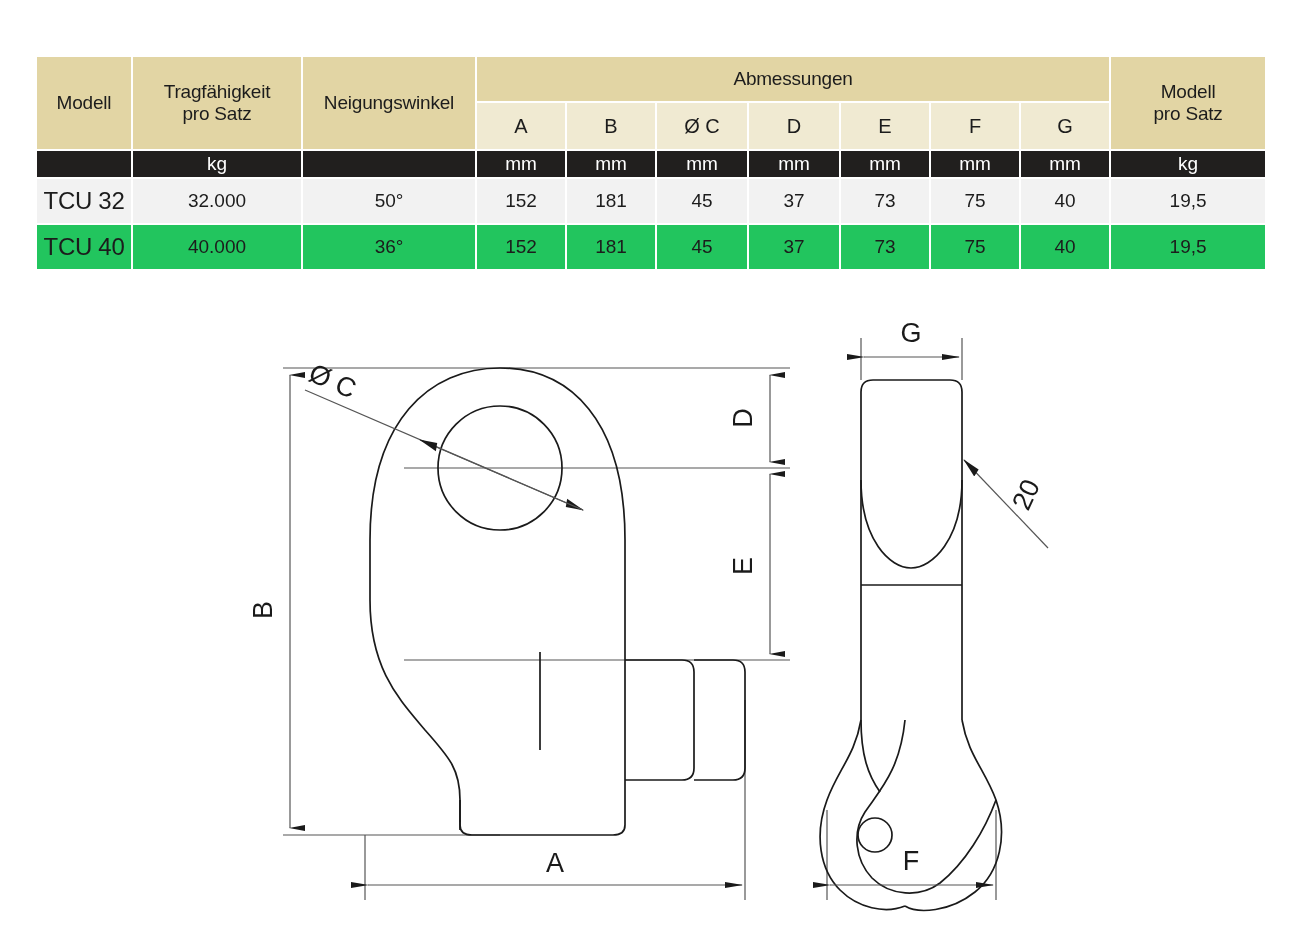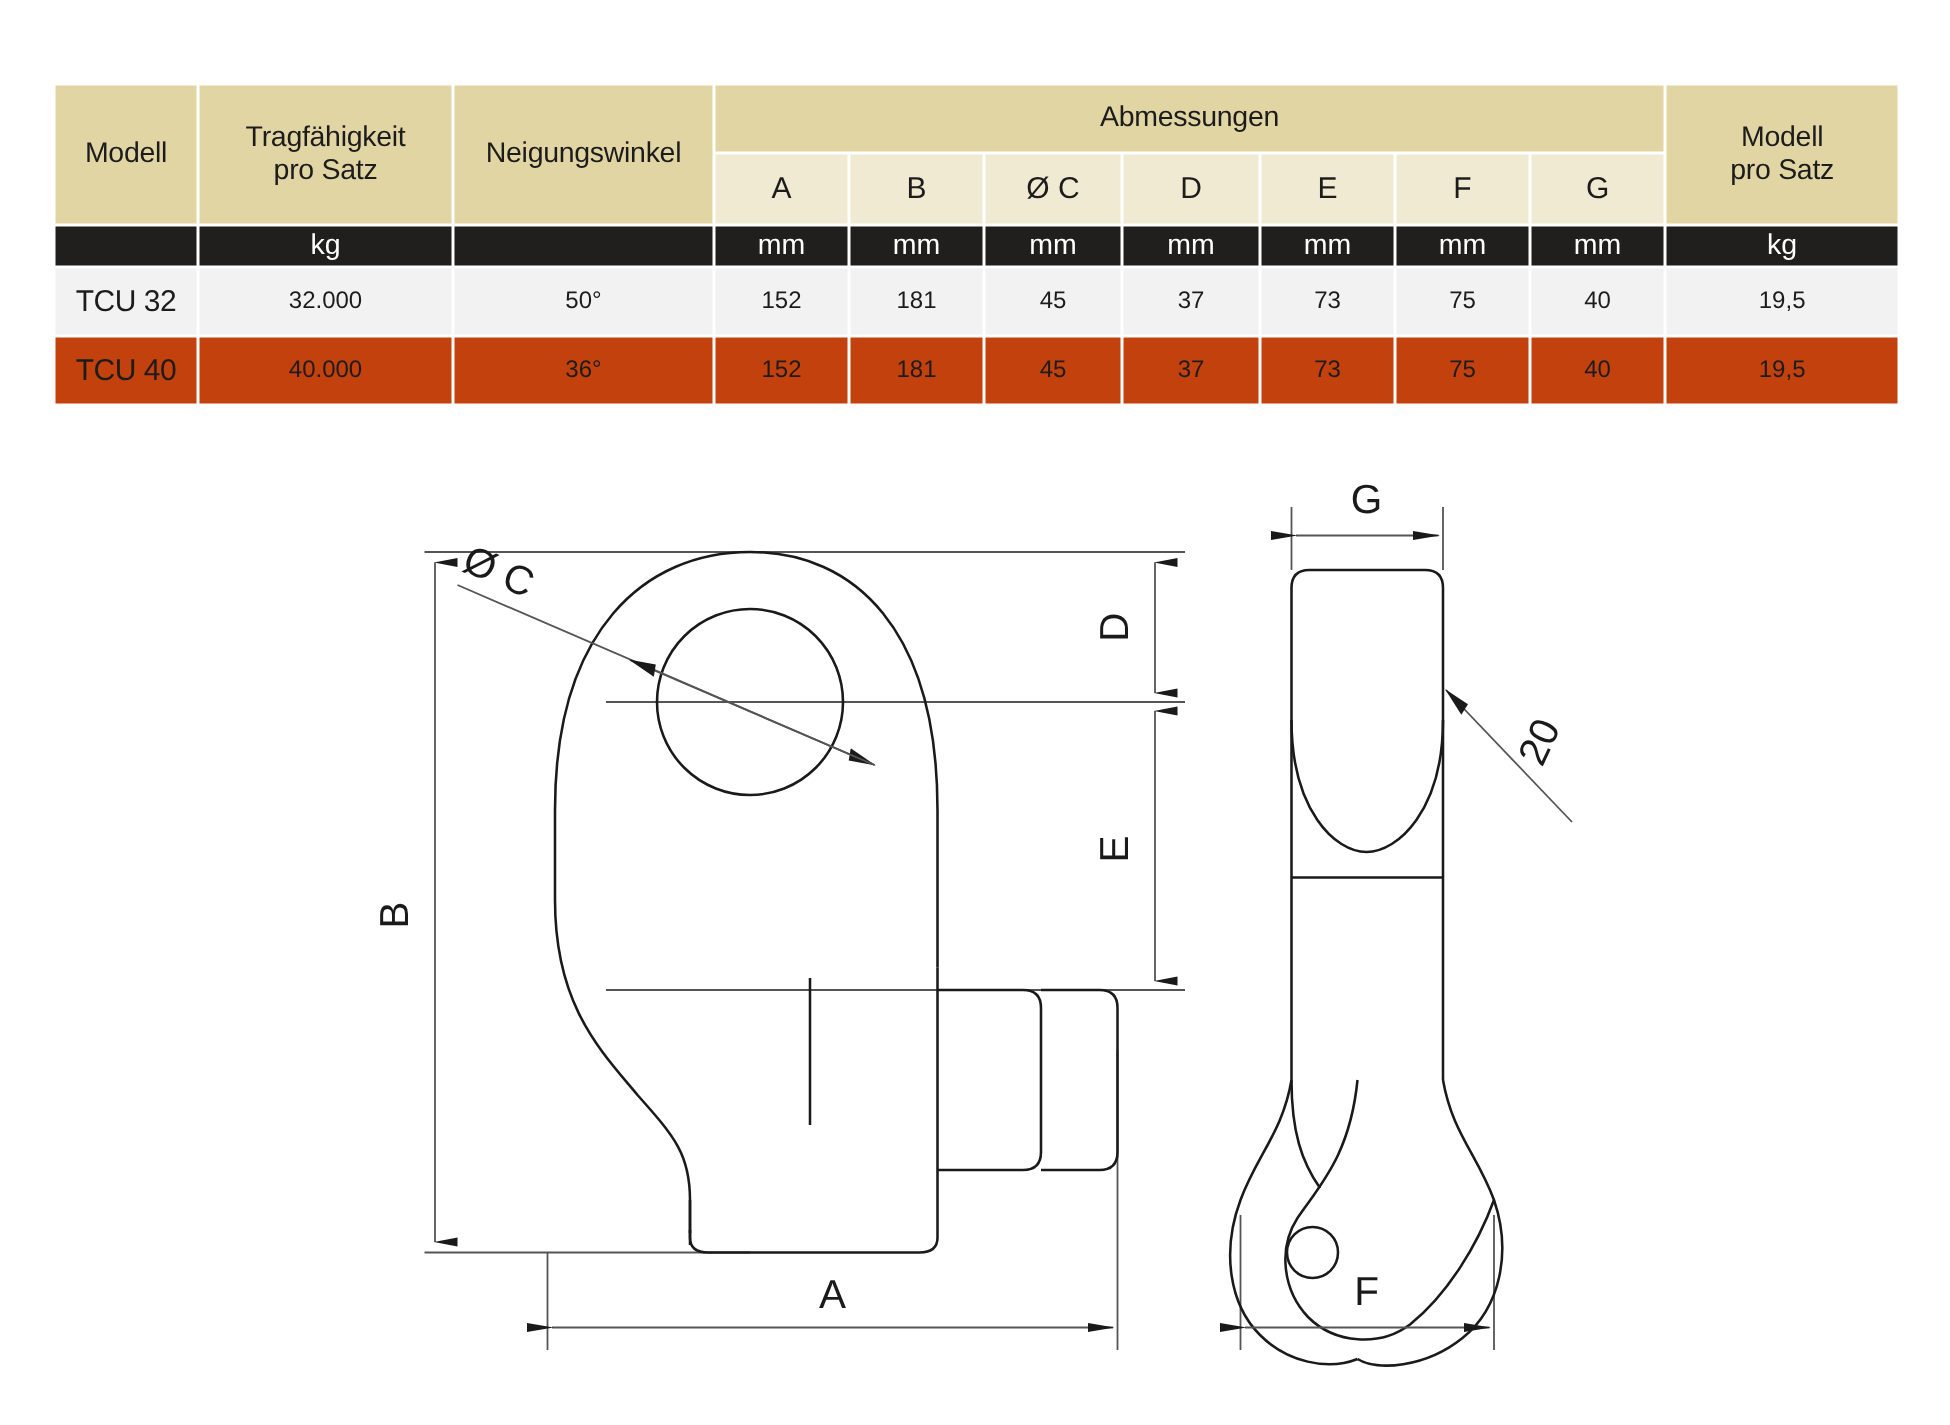--- a/index.html
+++ b/index.html
@@ -41,23 +41,23 @@
     font-size: 20px;
     height: 46px;
   }
   .unit {
     background: #211f1e;
     color: #ffffff;
     font-size: 19px;
     height: 26px;
   }
   .r1 { background: #f2f2f2; color:#1c1c1c; }
-  .r2 { background: #c2410c; color:#1c1c1c;margin-top:32px; }
-  .datacell { font-size: 16px; height: 44px; }
-  .model-cell { font-weight: bold; font-size: 20px; letter-spacing:-0.3px; }
+  .r2 { background: #22c55e; color:#1c1c1c;margin-top:32px; }
+  .datacell { font-size: 19px; height: 44px; }
+  .model-cell { font-weight: bold; font-size: 24px; letter-spacing:-0.3px; }
 
   
   #drawings { position:absolute; left:0; top:300px; width:1300px; height:650px; }
   #drawings svg { display:block; }
   .ln { fill:none; stroke:#1a1a1a; stroke-width:1.7; }
   .ln-thin { fill:none; stroke:#555; stroke-width:1.2; }
   .dimtxt {
     font-family:"Liberation Sans", sans-serif;
     font-size:27px; fill:#1a1a1a;
   }

